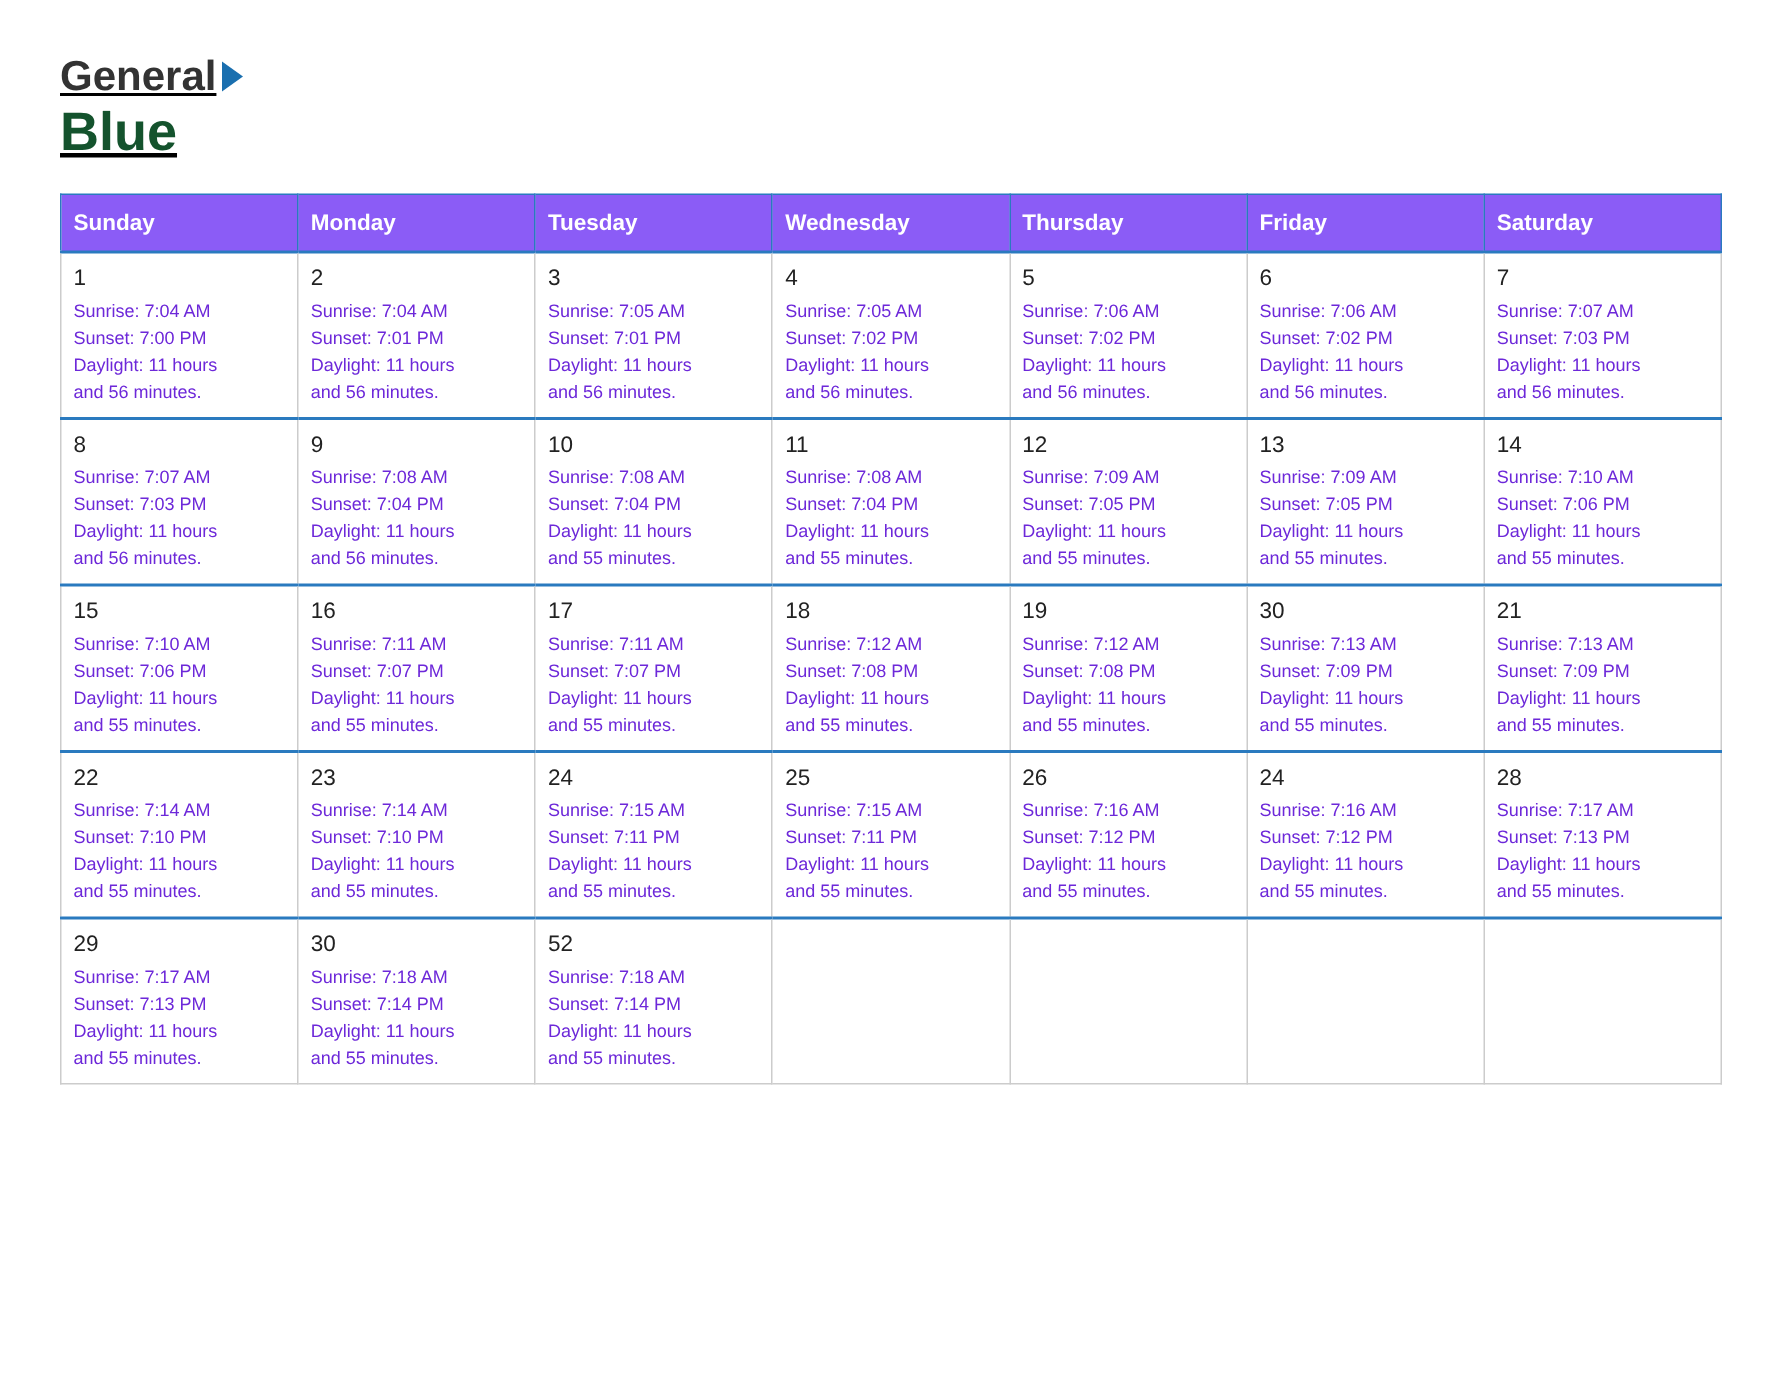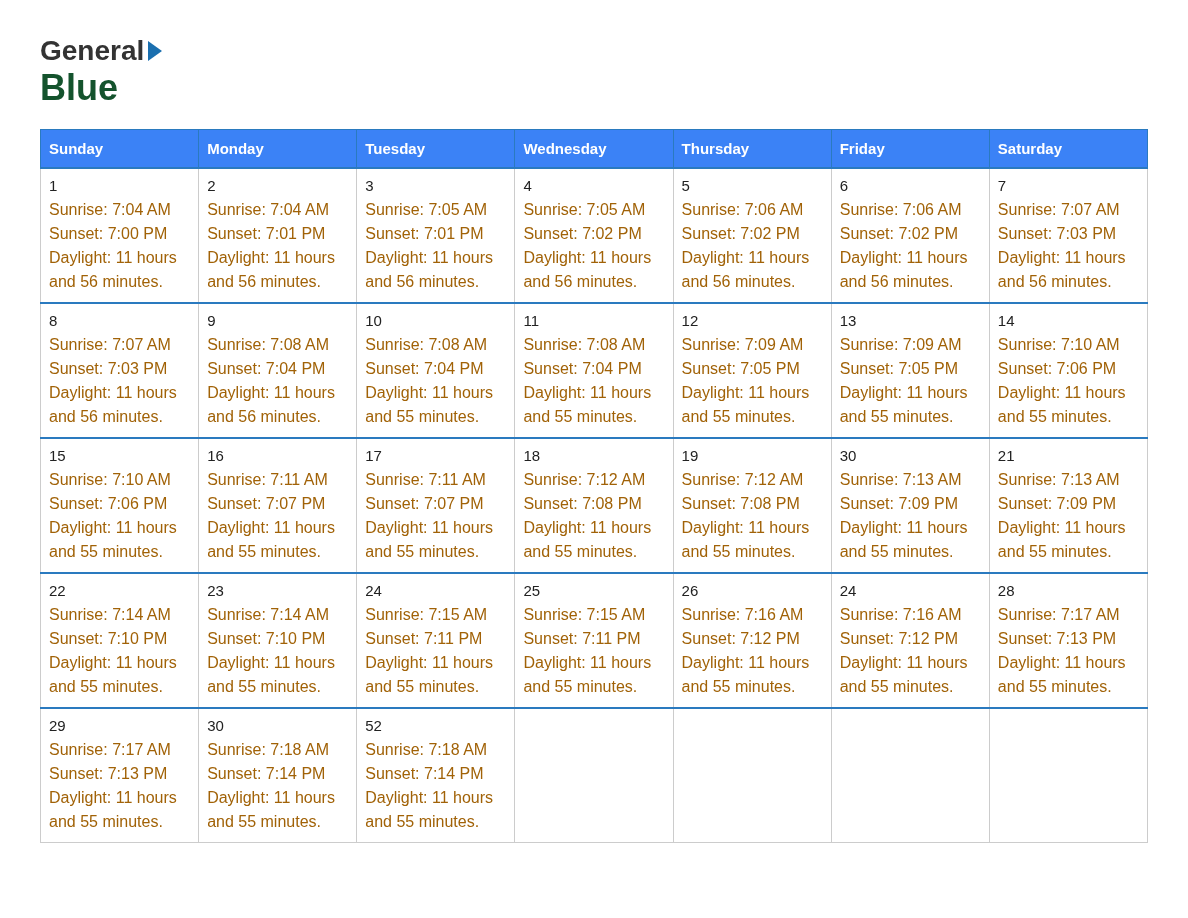--- a/index.html
+++ b/index.html
@@ -8,20 +8,21 @@
       background: #fff;
       padding: 30px 40px;
       width: 1188px;
       min-height: 918px;
     }
     .header {
       display: flex;
       justify-content: space-between;
       align-items: flex-end;
       margin-bottom: 20px;
+      text-decoration: underline;
     }
     .logo {
       display: flex;
       flex-direction: column;
       align-items: flex-start;
       padding-top: 5px;
     }
     .logo-text-general {
       font-size: 28px;
       font-weight: bold;
@@ -57,21 +58,21 @@
       font-size: 22px;
       color: #444;
       margin-top: 6px;
     }
     .calendar-table {
       width: 100%;
       border-collapse: collapse;
       table-layout: fixed;
     }
     .calendar-table th {
-      background-color: #3b82f6;
+      background-color: #8b5cf6;
       color: #fff;
       font-size: 15px;
       font-weight: bold;
       padding: 10px 8px;
       text-align: left;
       border: 1px solid #2a7abf;
     }
     .calendar-table td {
       border: 1px solid #ccc;
       vertical-align: top;
@@ -87,22 +88,22 @@
       border-top: 2px solid #2a7abf;
     }
     .day-number {
       font-size: 15px;
       font-weight: normal;
       color: #222;
       display: block;
       margin-bottom: 4px;
     }
     .day-info {
-      font-size: 16px;
-      color: #a16207;
+      font-size: 12px;
+      color: #6d28d9;
       line-height: 1.5;
     }
     .empty-cell {
       background: #fff;
     }
   </style>
 </head>
 <body>
 
 <div class="header">

